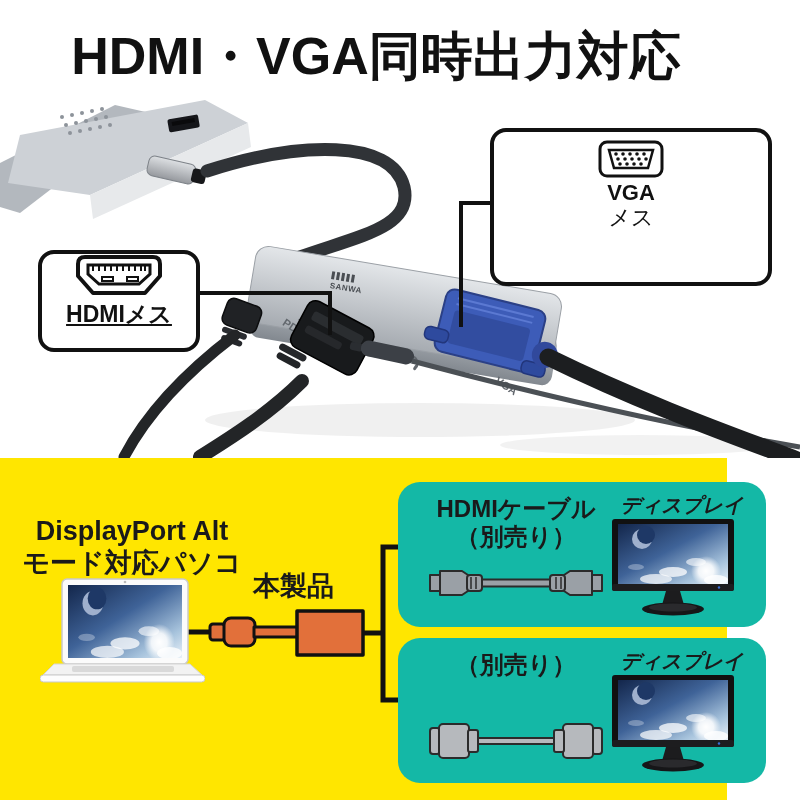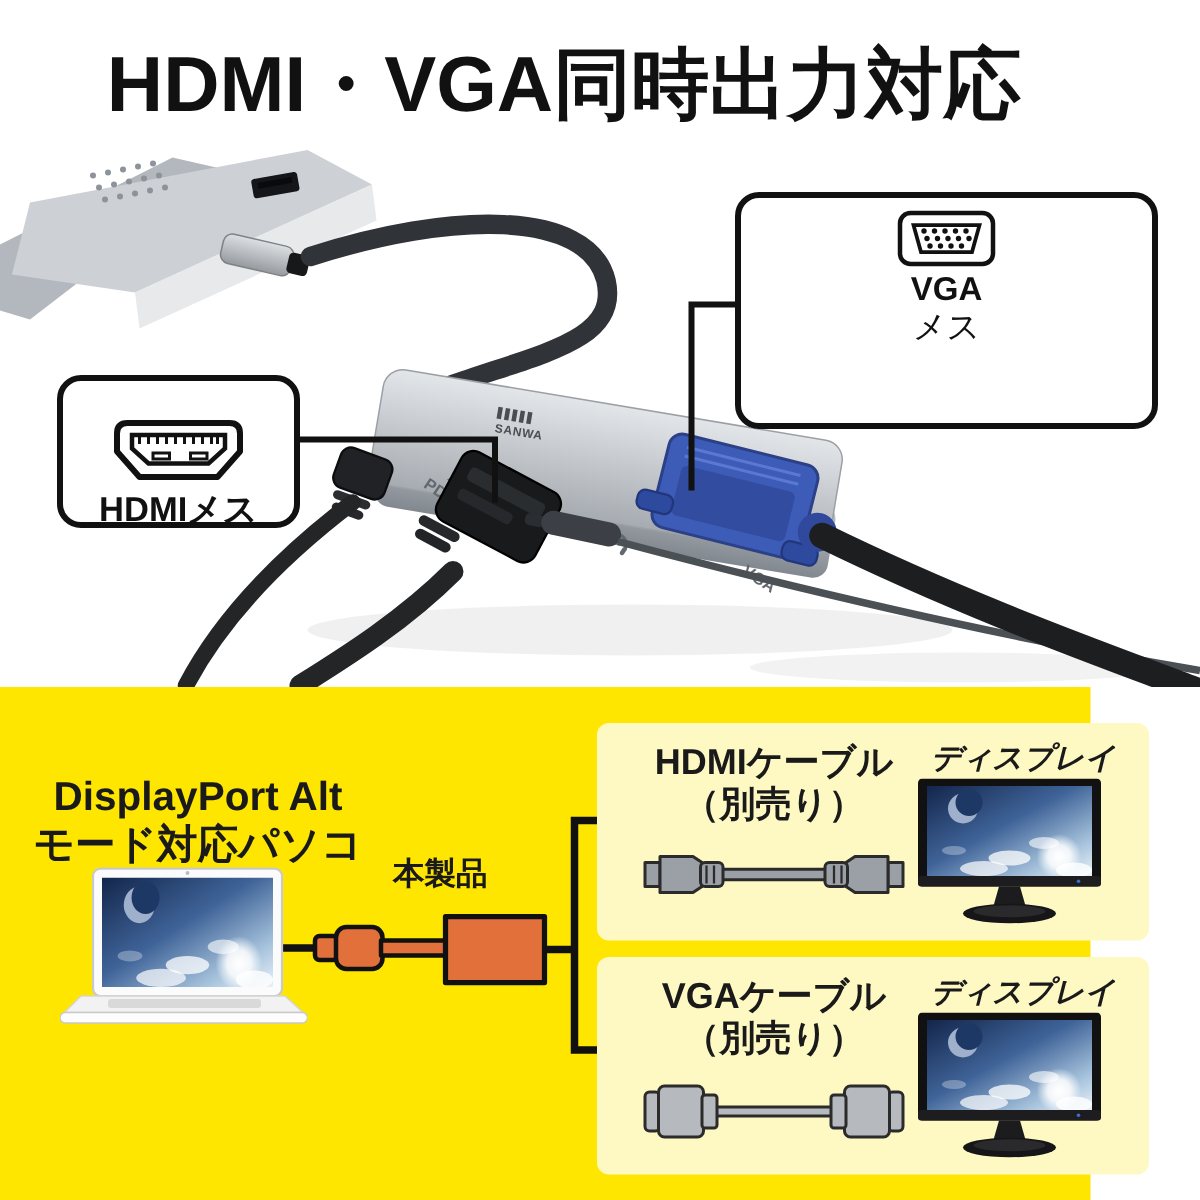--- a/index.html
+++ b/index.html
@@ -12,44 +12,44 @@
   .page-title{
     position:absolute;top:22px;left:0;width:752px;height:70px;
     text-align:center;font-size:52px;font-weight:800;letter-spacing:0px;
     color:#111;white-space:nowrap;
   }
   .photo-svg{position:absolute;top:95px;left:0;}
   .callout{
     position:absolute;background:#fff;border:4px solid #111;border-radius:16px;
     box-sizing:border-box;text-align:center;z-index:5;
   }
-  .callout-hdmi{left:38px;top:250px;width:162px;height:102px;padding-top:25px;text-decoration:underline;}
+  .callout-hdmi{left:38px;top:250px;width:162px;height:102px;padding-top:0;text-decoration:underline;}
   .callout-vga{left:490px;top:128px;width:282px;height:158px;padding-top:8px;}
   .callout .icon-wrap{display:block;margin:0 auto;}
   .callout-label{font-size:23px;font-weight:800;margin-top:3px;}
   .callout-line1{font-size:22px;font-weight:800;line-height:1.15;margin-top:2px;}
   .callout-line2{font-size:19px;font-weight:800;line-height:1.15;}
   .callout-line3{font-size:22px;font-weight:400;line-height:1.2;}
   .diagram{
     position:absolute;left:0;top:458px;width:727px;height:342px;
     background:#ffe600;
   }
   .diagram-lines{position:absolute;left:0;top:0;}
   .src-label{
     position:absolute;left:10px;top:58px;width:244px;text-align:center;
     font-size:27px;font-weight:800;line-height:1.18;color:#1a1a1a;
   }
   .laptop-illust{position:absolute;left:40px;top:120px;}
   .product-label{
     position:absolute;left:226px;top:110px;width:135px;text-align:center;
-    font-size:21px;font-weight:800;color:#1a1a1a;
+    font-size:27px;font-weight:800;color:#1a1a1a;
   }
   .branch-box{
     position:absolute;left:398px;width:368px;height:145px;
-    background:#fef9c3;border-radius:8px;
+    background:#14b8a6;border-radius:22px;
   }
   .branch-top{top:24px;}
   .branch-bottom{top:180px;}
   .cable-label{
     position:absolute;left:14px;top:13px;width:208px;text-align:center;
     font-size:24px;font-weight:800;line-height:1.18;color:#1a1a1a;
   }
   .display-label{
     position:absolute;left:208px;top:10px;width:152px;text-align:center;
     font-size:20px;font-weight:800;font-style:italic;color:#1a1a1a;
@@ -322,21 +322,20 @@
       <rect x="2" y="65" width="122" height="7" rx="2" fill="#1d1d1f"></rect>
       <circle cx="109" cy="68.5" r="1.2" fill="#3a6fd8"></circle>
       <path d="M 56,72 H 70 L 74,86 H 52 Z" fill="#1c1c1e"></path>
       <ellipse cx="63" cy="90" rx="31" ry="6.5" fill="#161618"></ellipse>
       <ellipse cx="63" cy="88.5" rx="24" ry="4" fill="#2a2a2d"></ellipse>
     </svg>
   </div>
 
   <div class="branch-box branch-bottom">
     <div class="cable-label">
-      <div>VGAケーブル</div>
       <div>（別売り）</div>
     </div>
     <div class="display-label">ディスプレイ</div>
     <svg class="cable-illust" width="176" height="46" viewBox="0 0 176 46">
       <line x1="50" y1="23" x2="126" y2="23" stroke="#2b2b2b" stroke-width="8"></line>
       <line x1="50" y1="23" x2="126" y2="23" stroke="#b6b9bd" stroke-width="4"></line>
       <g fill="#b6b9bd" stroke="#2b2b2b" stroke-width="2" stroke-linejoin="round">
         <rect x="2" y="10" width="10" height="26" rx="3"></rect>
         <rect x="11" y="6" width="30" height="34" rx="4"></rect>
         <rect x="40" y="12" width="10" height="22" rx="2"></rect>

